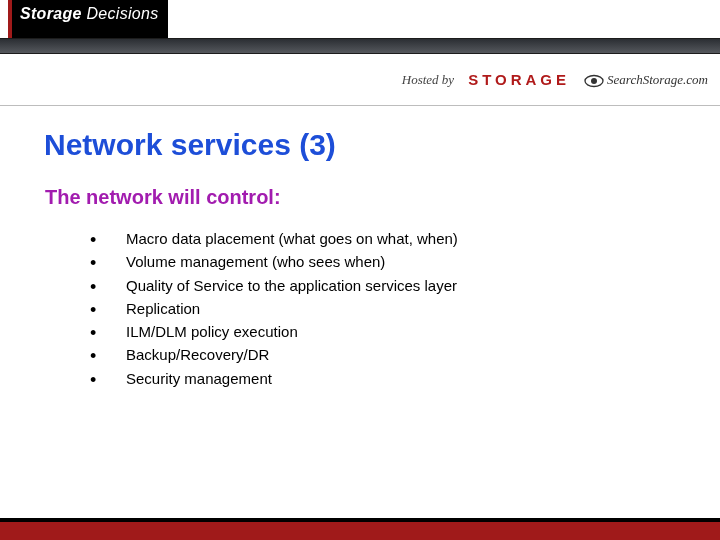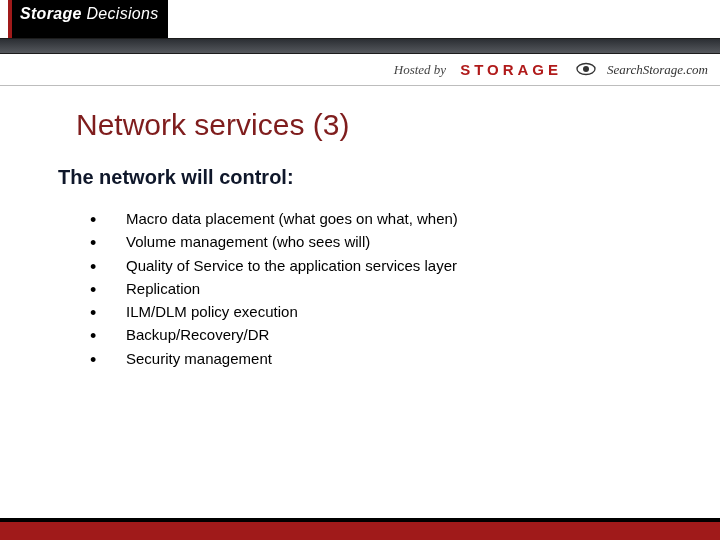--- a/index.html
+++ b/index.html
@@ -31,21 +31,21 @@
   .brand-box .decisions {
     font-weight: normal;
   }
   .nav-strip {
     height: 16px;
     background: linear-gradient(#2b2e33, #55585d);
     border-top: 1px solid #1c1c1c;
     border-bottom: 1px solid #1c1c1c;
   }
   .hosted-row {
-    height: 32px;
+    height: 52px;
     display: flex;
     align-items: center;
     justify-content: flex-end;
     padding-right: 12px;
     gap: 14px;
     border-bottom: 1px solid #bdbdbd;
     background: #ffffff;
   }
   .hosted-by {
     font-family: Georgia, 'Times New Roman', serif;
@@ -55,44 +55,43 @@
   }
   .storage-logo {
     font-family: Verdana, sans-serif;
     font-size: 15px;
     letter-spacing: 4px;
     color: #b01a1a;
     font-weight: 600;
   }
   .searchstorage-logo {
     display: flex;
-    align-items: flex-start;
-    gap: 11px;
+    align-items: flex-end;
+    gap: 3px;
     font-family: Georgia, serif;
     font-size: 13px;
     color: #333;
     font-style: italic;
   }
   .searchstorage-logo svg { display: block; }
   .content {
     padding: 22px 44px 0 44px;
   }
   .slide-title {
     font-size: 30px;
-    color: #7f1d1d;
-    font-weight: normal;
+    color: #1d4ed8;
+    font-weight: bold;
     margin-bottom: 24px;
-    margin-left: 32px;
   }
   .intro {
     font-size: 20px;
     font-weight: bold;
-    color: #0f172a;
+    color: #a21caf;
     margin-bottom: 18px;
-    margin-left: 14px;
+    margin-left: 1px;
   }
   .bullets {
     list-style: none;
     margin-left: 46px;
   }
   .bullets li {
     font-size: 15px;
     color: #000;
     line-height: 1.55;
     position: relative;
@@ -138,21 +137,21 @@
     </svg>
     <span>SearchStorage.com</span>
   </span>
 </div>
 
 <div class="content">
   <h1 class="slide-title">Network services (3)</h1>
   <div class="intro">The network will control:</div>
   <ul class="bullets">
     <li>Macro data placement (what goes on what, when)</li>
-    <li>Volume management (who sees will)</li>
+    <li>Volume management (who sees when)</li>
     <li>Quality of Service to the application services layer</li>
     <li>Replication</li>
     <li>ILM/DLM policy execution</li>
     <li>Backup/Recovery/DR</li>
     <li>Security management</li>
   </ul>
 </div>
 
 <div class="footer-bar"></div>
 

